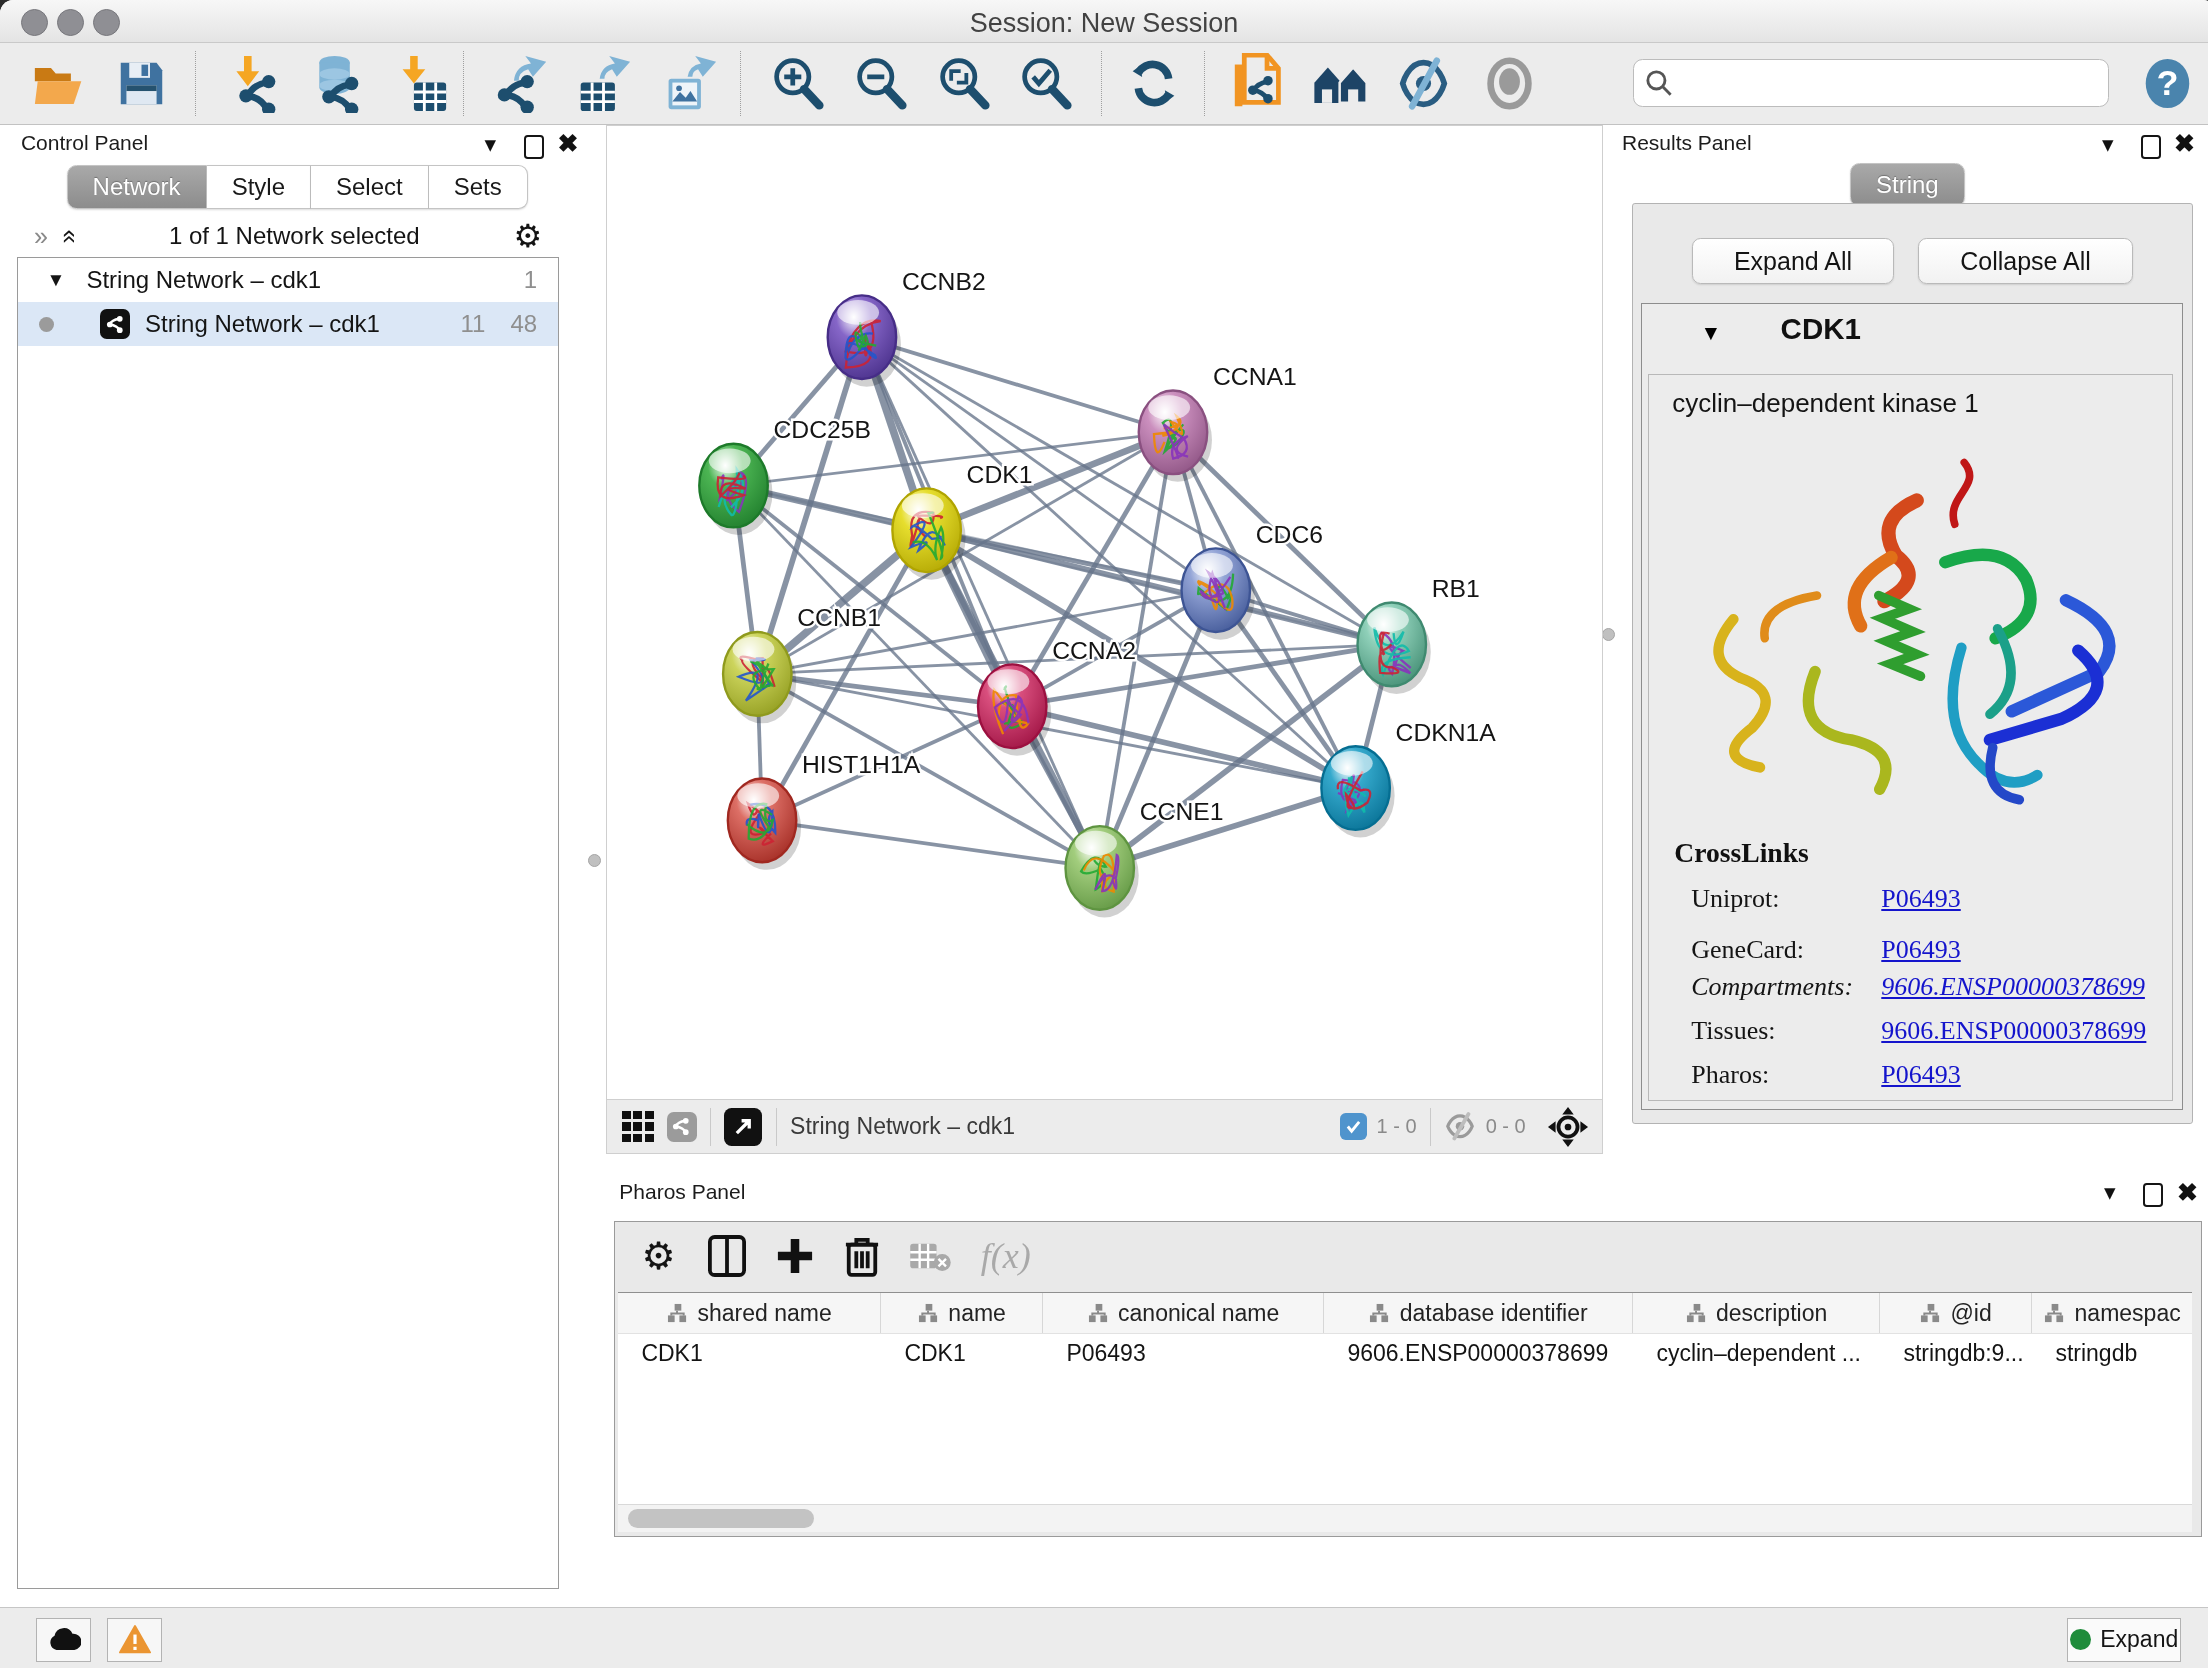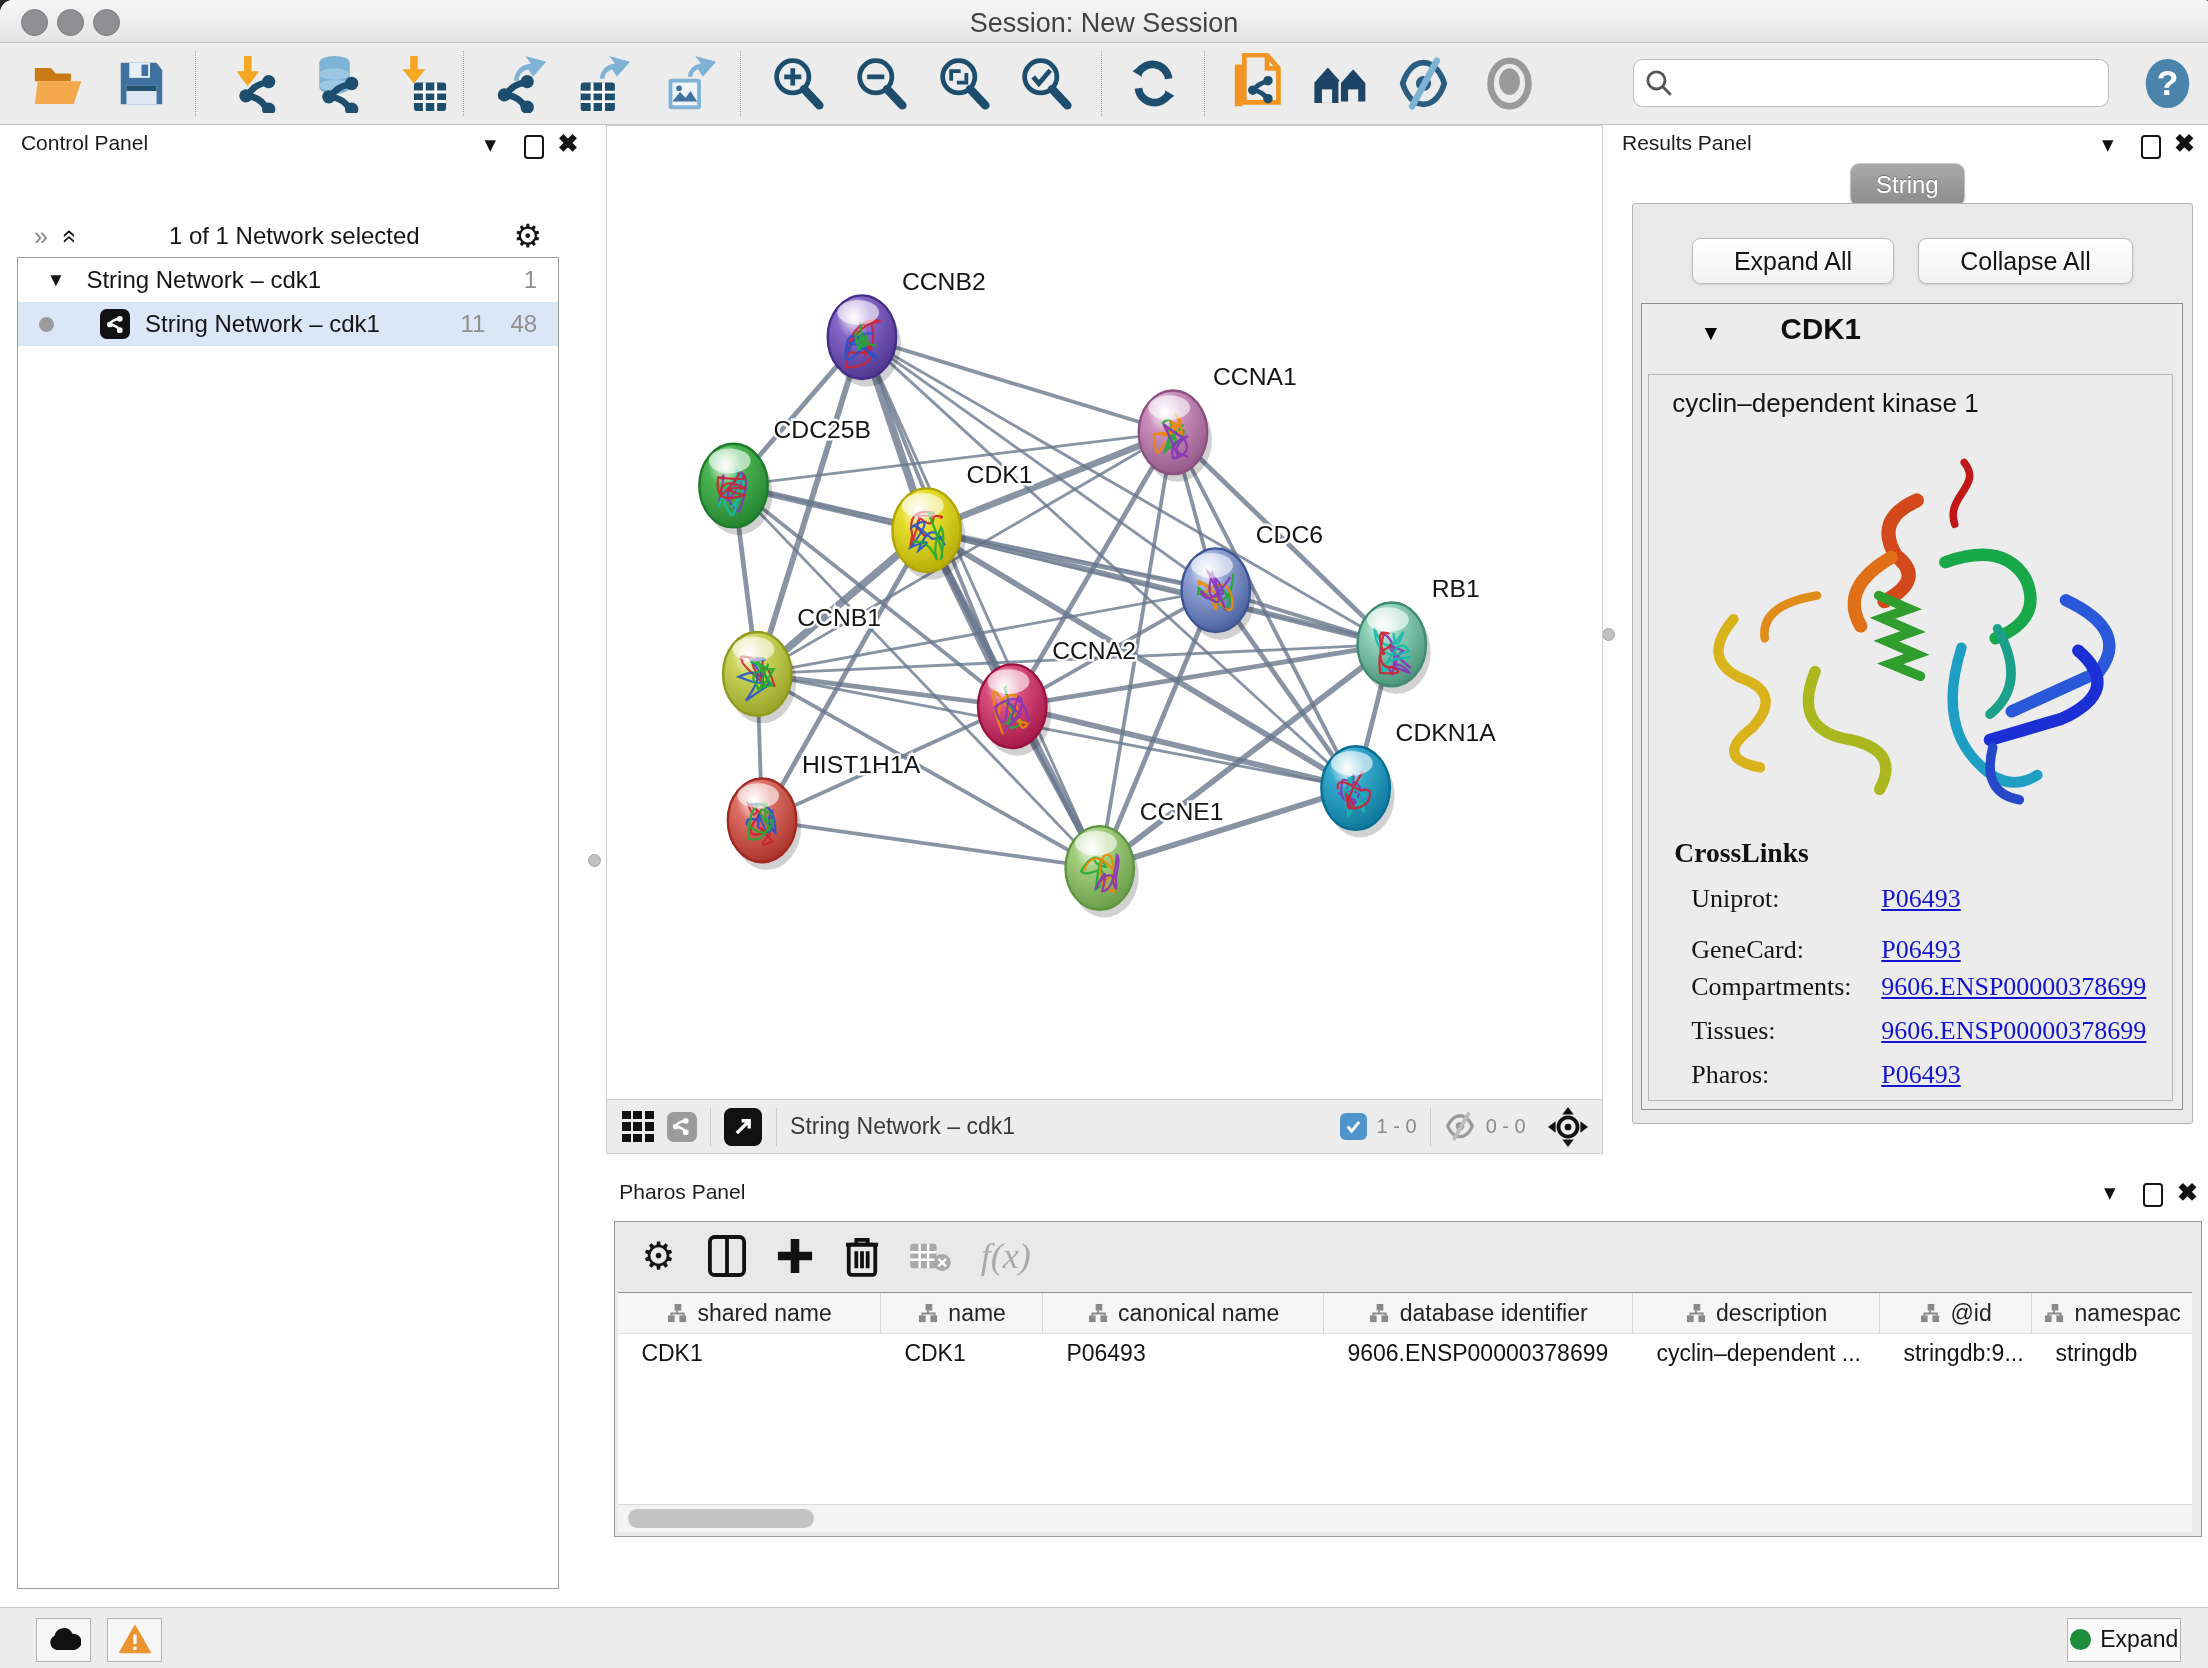--- a/index.html
+++ b/index.html
@@ -250,20 +250,26 @@
         </svg>
     </div>
   </div>
 
   <div id="control-panel" class="abs">
     <span class="panel-title abs" style="left:13.3px;top:5.7px">Control Panel</span>
     <span class="hdr-min abs" style="left:477px;top:9.5px">▾</span>
     <span class="hdr-float abs" style="left:516px;top:9.5px"></span>
     <span class="hdr-close abs" style="left:550px;top:7.6px">✖</span>
 
+    <div class="seg abs" style="left:59px;top:40px">
+      <div class="tab sel">Network</div>
+      <div class="tab">Style</div>
+      <div class="tab">Select</div>
+      <div class="tab">Sets</div>
+    </div>
 
     <div class="abs" style="left:9.5px;top:91px;width:540px;height:40px;display:flex;align-items:center;">
       <span style="font-size:25px;color:#8a8a8a;margin-left:17px;">»</span>
       <span style="font-size:25px;color:#141414;margin-left:13.3px;transform:rotate(-90deg);display:inline-block;">»</span>
       <span style="flex:1;text-align:center;font-size:24px;color:#141414;">1 of 1 Network selected</span>
       <span style="font-size:32px;color:#141414;margin-right:15px;line-height:28.5px;">⚙</span>
     </div>
 
     <div id="cp-list" class="abs">
       <div class="tree-row">
@@ -600,21 +606,21 @@
 
           <div class="abs" style="left:42px;top:502px;width:476px;">
             <div style="display:flex;height:44px;align-items:center;">
                 <span class="xlabel" style="width:190px;">Uniprot:</span>
                 <a class="xlink">P06493</a>
               </div>
             <div style="display:flex;height:44px;align-items:flex-end;">
                 <span class="xlabel" style="width:190px;">GeneCard:</span>
                 <a class="xlink">P06493</a>
               </div>
-            <div style="display:flex;height:44px;align-items:center;">
+            <div style="display:flex;height:44px;align-items:center;font-style:italic;">
                 <span class="xlabel" style="width:190px;">Compartments:</span>
                 <a class="xlink">9606.ENSP00000378699</a>
               </div>
             <div style="display:flex;height:44px;align-items:center;">
                 <span class="xlabel" style="width:190px;">Tissues:</span>
                 <a class="xlink">9606.ENSP00000378699</a>
               </div>
             <div style="display:flex;height:44px;align-items:center;">
                 <span class="xlabel" style="width:190px;">Pharos:</span>
                 <a class="xlink">P06493</a>

